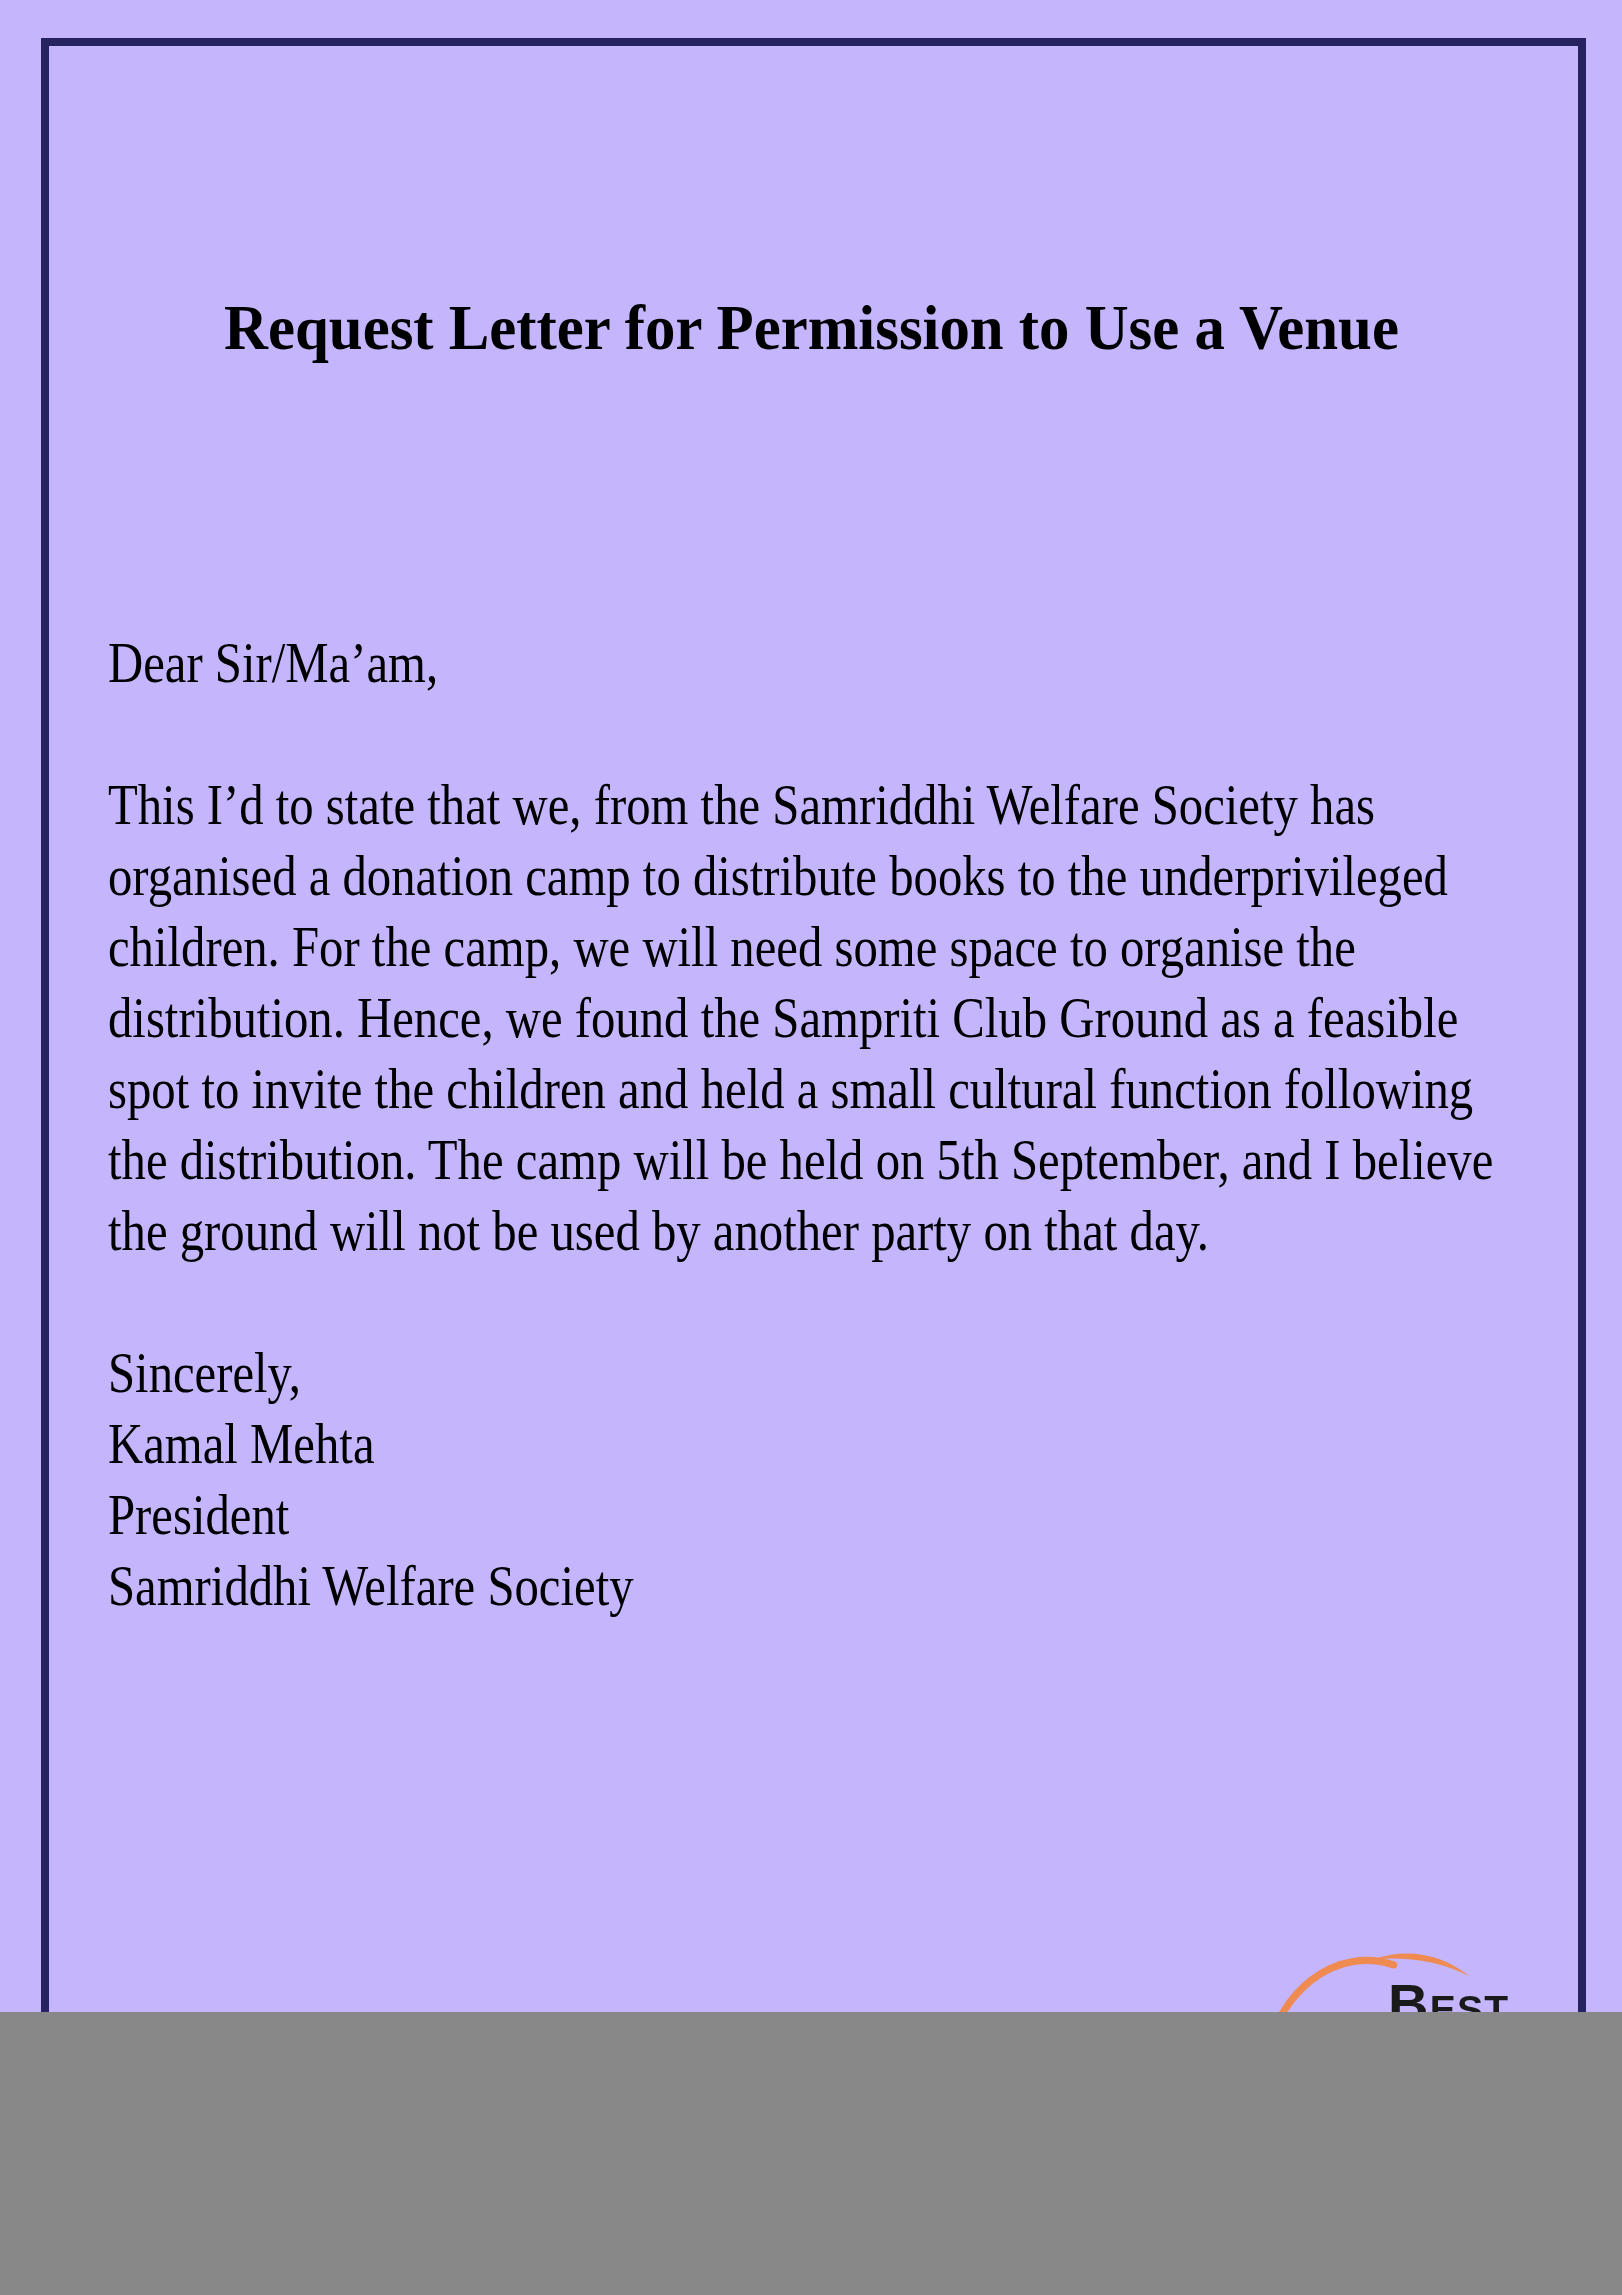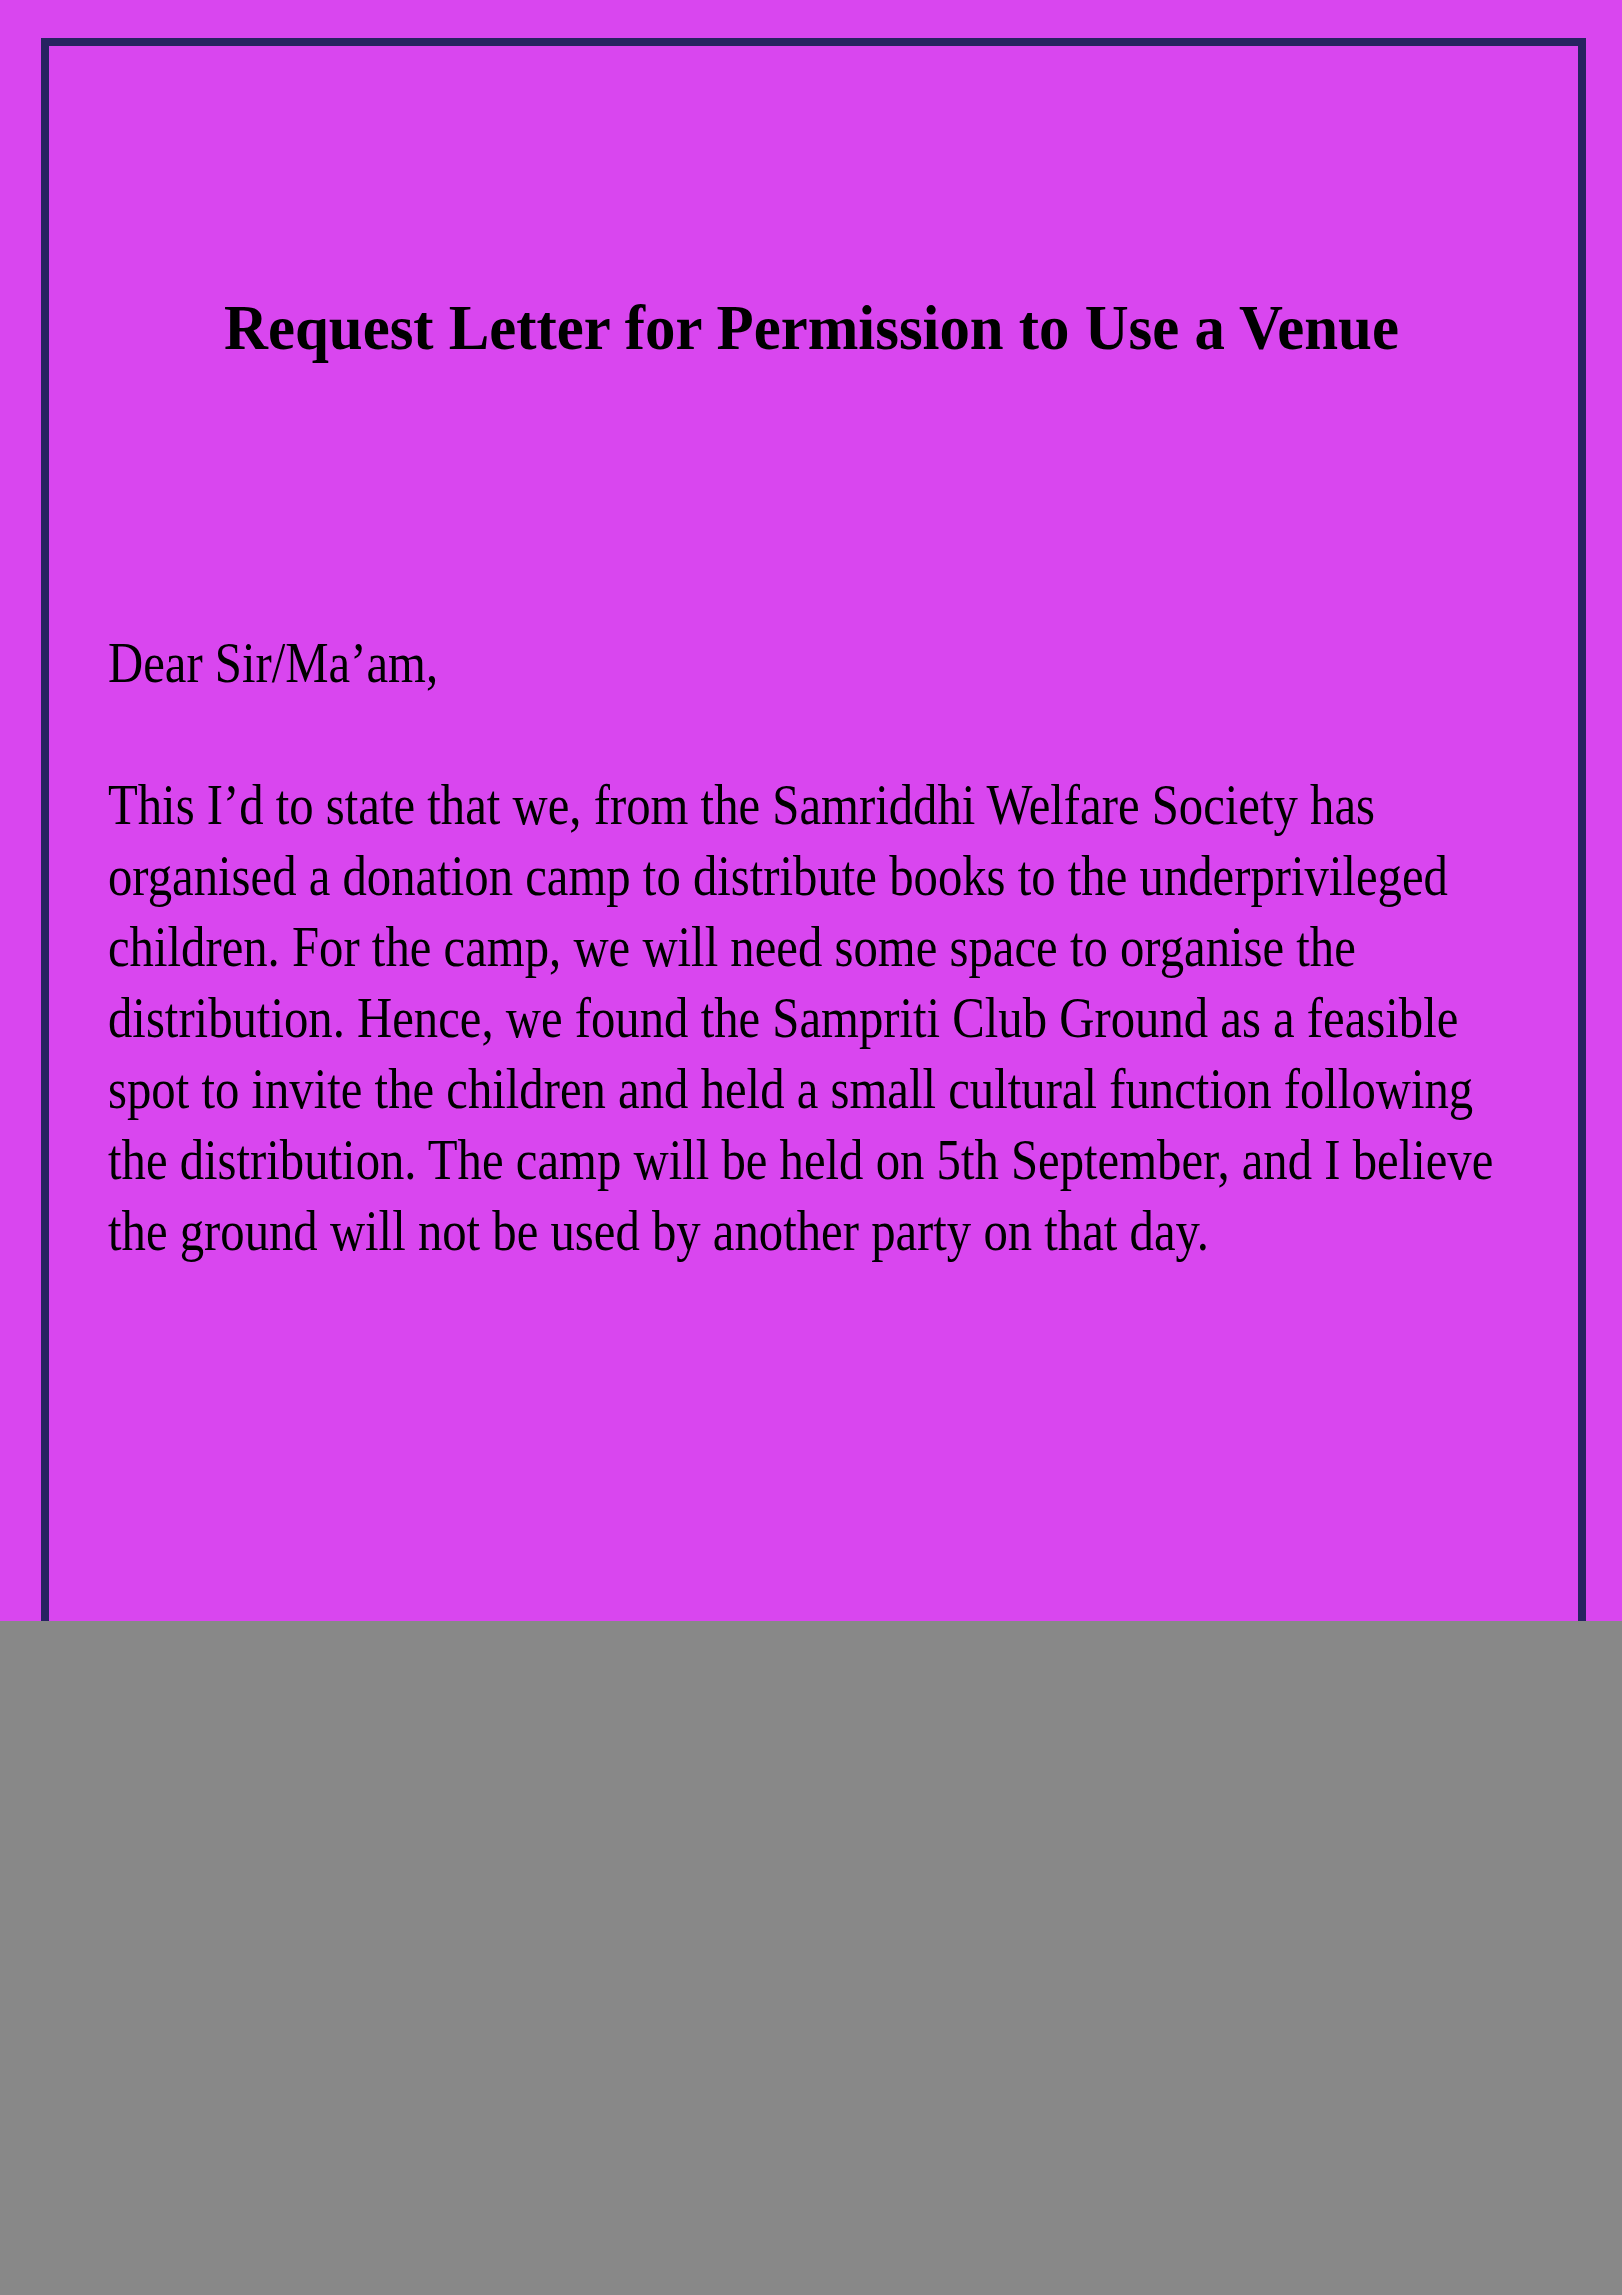--- a/index.html
+++ b/index.html
@@ -1,20 +1,20 @@
 <!DOCTYPE html>
 <html style="font-size:10.5px"><head>
 <meta charset="utf-8">
 <style>
   html, body { margin: 0; padding: 0; background: #888; }
   .page {
     position: relative;
     width: 1623px;
-    height: 1621px;
-    background: #d946ef;
+    height: 2012px;
+    background: #c4b5fd;
     overflow: hidden;
     font-family: "Liberation Serif", "DejaVu Serif", serif;
     color: #000000;
   }
   .border-frame {
     position: absolute;
     left: 41px;
     top: 38px;
     width: 1545px;
     height: 2221px;
@@ -106,20 +106,26 @@
         <span class="line" style="display:block">organised a donation camp to distribute books to the underprivileged</span>
         <span class="line" style="display:block">children. For the camp, we will need some space to organise the</span>
         <span class="line" style="display:block">distribution. Hence, we found the Sampriti Club Ground as a feasible</span>
         <span class="line" style="display:block">spot to invite the children and held a small cultural function following</span>
         <span class="line" style="display:block">the distribution. The camp will be held on 5th September, and I believe</span>
         <span class="line" style="display:block">the ground will not be used by another party on that day.</span>
       </p>
 
 
 
+      <p class="para">
+        <span class="line" style="display:block">Sincerely,</span>
+        <span class="line" style="display:block">Kamal Mehta</span>
+        <span class="line" style="display:block">President</span>
+        <span class="line" style="display:block">Samriddhi Welfare Society</span>
+      </p>
 
     </div>
   </div>
 
   <div class="logo">
     <svg width="327" height="327" viewBox="0 0 500 500">
 
       <path d="M 230.4 22.8 A 160 200 0 1 0 348.4 233" fill="none" stroke="#EF8A50" stroke-width="11" stroke-linecap="round"></path>
       <path d="M 200 14 C 250 -4 305 6 346 40 C 300 16 250 10 200 14 Z" fill="#EF8A50"></path>
 

